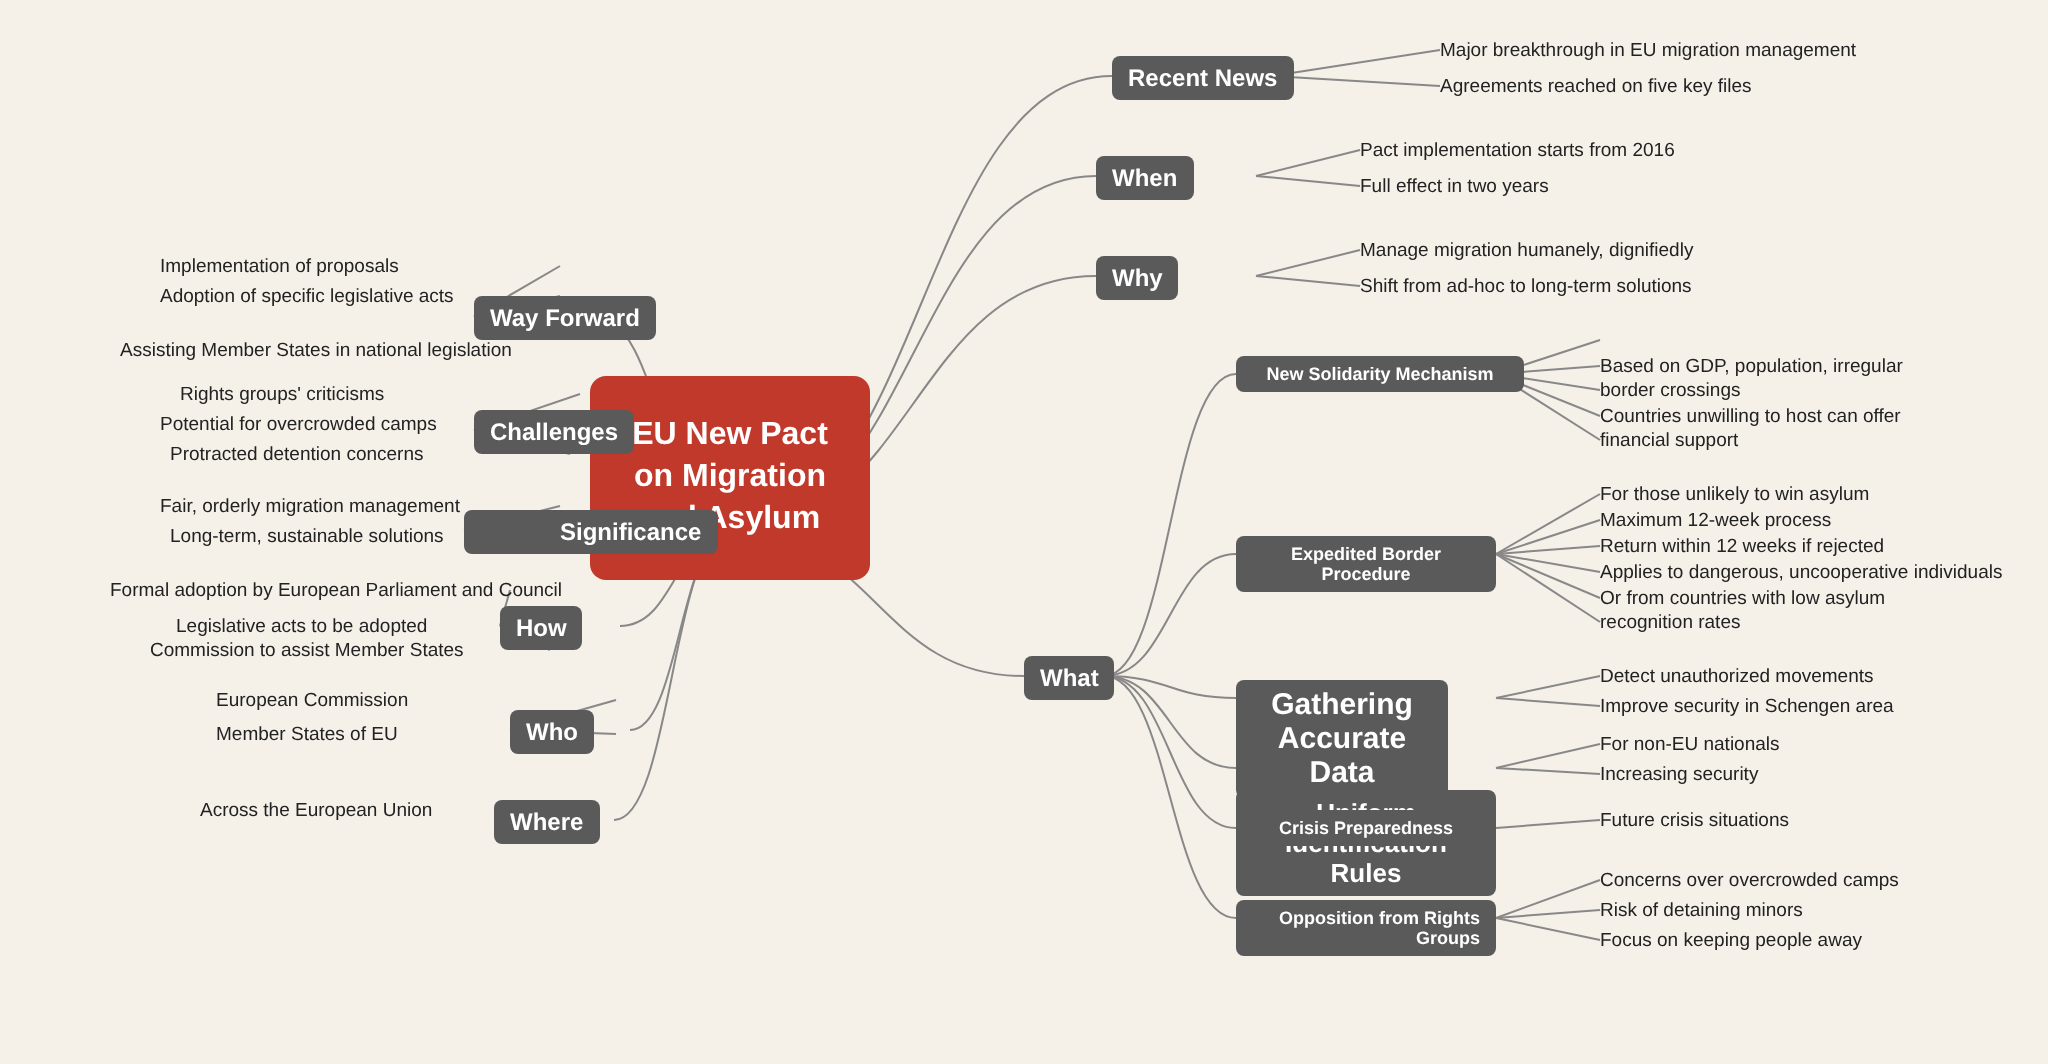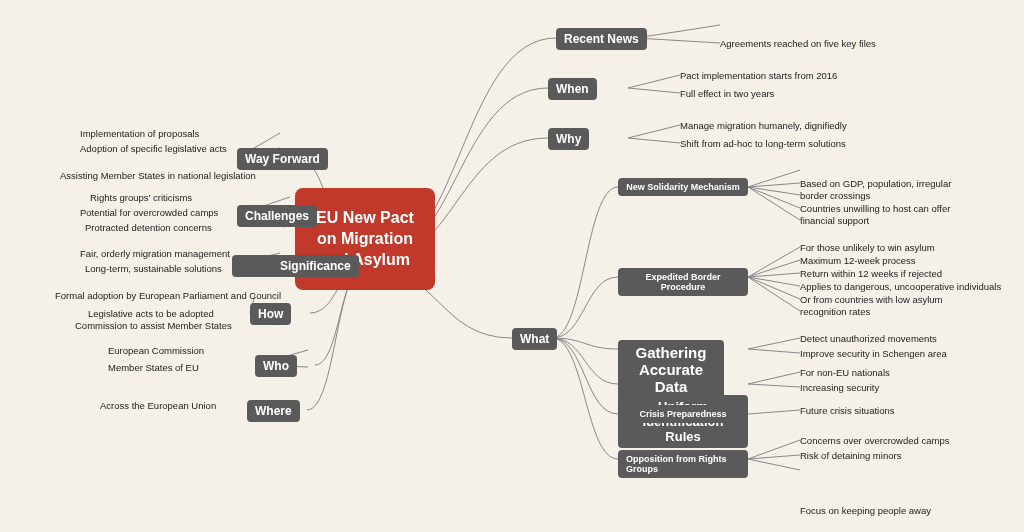--- a/index.html
+++ b/index.html
@@ -116,52 +116,53 @@
       <path d="M365,266 C336,266 336,410 307,410" stroke="#888" stroke-width="1" fill="none"></path>
       <line x1="247" y1="410" x2="300" y2="405" stroke="#888" stroke-width="1"></line>
     </svg>
 
   <div class="center-node" id="center" style="left:295px; top:188px; width:140px;">
     <span>EU New Pact on
 Migration and
 Asylum</span>
   </div>
 <div class="node" style="left: 556px; top: 28px;">Recent News</div>
+    <div class="leaf" style="left: 720px; top: 20px;">Major breakthrough in EU migration management</div>
     <div class="leaf" style="left: 720px; top: 38px;">Agreements reached on five key files</div>
     <div class="node" style="left: 548px; top: 78px;">When</div>
     <div class="leaf" style="left: 680px; top: 70px;">Pact implementation starts from 2016</div>
     <div class="leaf" style="left: 680px; top: 88px;">Full effect in two years</div>
     <div class="node" style="left: 548px; top: 128px;">Why</div>
     <div class="leaf" style="left: 680px; top: 120px;">Manage migration humanely, dignifiedly</div>
     <div class="leaf" style="left: 680px; top: 138px;">Shift from ad-hoc to long-term solutions</div>
     <div class="node" style="left: 512px; top: 328px;">What</div>
-    <div class="node" style="left: 618px; top: 178px; font-size: 9px; width: 130px; white-space: normal; text-align: center;">New Solidarity Mechanism</div>
+    <div class="node" style="left: 618px; top: 178px; font-size: 9px; width: 144px; white-space: normal; text-align: center;">New Solidarity Mechanism</div>
     <div class="leaf" style="left: 800px; top: 178px;">Based on GDP, population, irregular</div>
     <div class="leaf" style="left: 800px; top: 190px;">border crossings</div>
     <div class="leaf" style="left: 800px; top: 203px;">Countries unwilling to host can offer</div>
     <div class="leaf" style="left: 800px; top: 215px;">financial support</div>
     <div class="node" style="left: 618px; top: 268px; font-size: 9px; width: 130px; white-space: normal; text-align: center;">Expedited Border Procedure</div>
     <div class="leaf" style="left: 800px; top: 242px;">For those unlikely to win asylum</div>
     <div class="leaf" style="left: 800px; top: 255px;">Maximum 12-week process</div>
     <div class="leaf" style="left: 800px; top: 268px;">Return within 12 weeks if rejected</div>
     <div class="leaf" style="left: 800px; top: 281px;">Applies to dangerous, uncooperative individuals</div>
     <div class="leaf" style="left: 800px; top: 294px;">Or from countries with low asylum</div>
     <div class="leaf" style="left: 800px; top: 306px;">recognition rates</div>
     <div class="node" style="left: 618px; top: 340px; font-size: 15px; width: 106px; white-space: normal; text-align: center;">Gathering Accurate Data</div>
     <div class="leaf" style="left: 800px; top: 333px;">Detect unauthorized movements</div>
     <div class="leaf" style="left: 800px; top: 348px;">Improve security in Schengen area</div>
     <div class="node" style="left: 618px; top: 375px; font-size: 13px; width: 130px; white-space: normal; text-align: center; margin-top: 20px;">Uniform Identification Rules</div>
     <div class="leaf" style="left: 800px; top: 367px;">For non-EU nationals</div>
     <div class="leaf" style="left: 800px; top: 382px;">Increasing security</div>
     <div class="node" style="left: 618px; top: 405px; font-size: 9px; width: 130px; white-space: normal; text-align: center;">Crisis Preparedness</div>
     <div class="leaf" style="left: 800px; top: 405px;">Future crisis situations</div>
-    <div class="node" style="left: 618px; top: 450px; font-size: 9px; width: 130px; white-space: normal; text-align: left;">Opposition from Rights Groups</div>
+    <div class="node" style="left: 618px; top: 450px; font-size: 9px; width: 130px; white-space: normal; text-align: right;">Opposition from Rights Groups</div>
     <div class="leaf" style="left: 800px; top: 435px;">Concerns over overcrowded camps</div>
     <div class="leaf" style="left: 800px; top: 450px;">Risk of detaining minors</div>
-    <div class="leaf" style="left: 800px; top: 465px; margin-top: 40px;">Focus on keeping people away</div>
+    <div class="leaf" style="left: 800px; top: 465px;">Focus on keeping people away</div>
     <div class="node" style="left: 237px; top: 148px;">Way Forward</div>
     <div class="leaf" style="left: 80px; top: 128px;">Implementation of proposals</div>
     <div class="leaf" style="left: 80px; top: 143px;">Adoption of specific legislative acts</div>
     <div class="leaf" style="left: 60px; top: 150px; margin-top: 20px;">Assisting Member States in national legislation</div>
     <div class="node" style="left: 237px; top: 205px;">Challenges</div>
     <div class="leaf" style="left: 90px; top: 192px;">Rights groups' criticisms</div>
     <div class="leaf" style="left: 80px; top: 207px;">Potential for overcrowded camps</div>
     <div class="leaf" style="left: 85px; top: 222px;">Protracted detention concerns</div>
     <div class="node" style="left: 232px; top: 255px; padding-left: 48px;">Significance</div>
     <div class="leaf" style="left: 80px; top: 248px;">Fair, orderly migration management</div>

